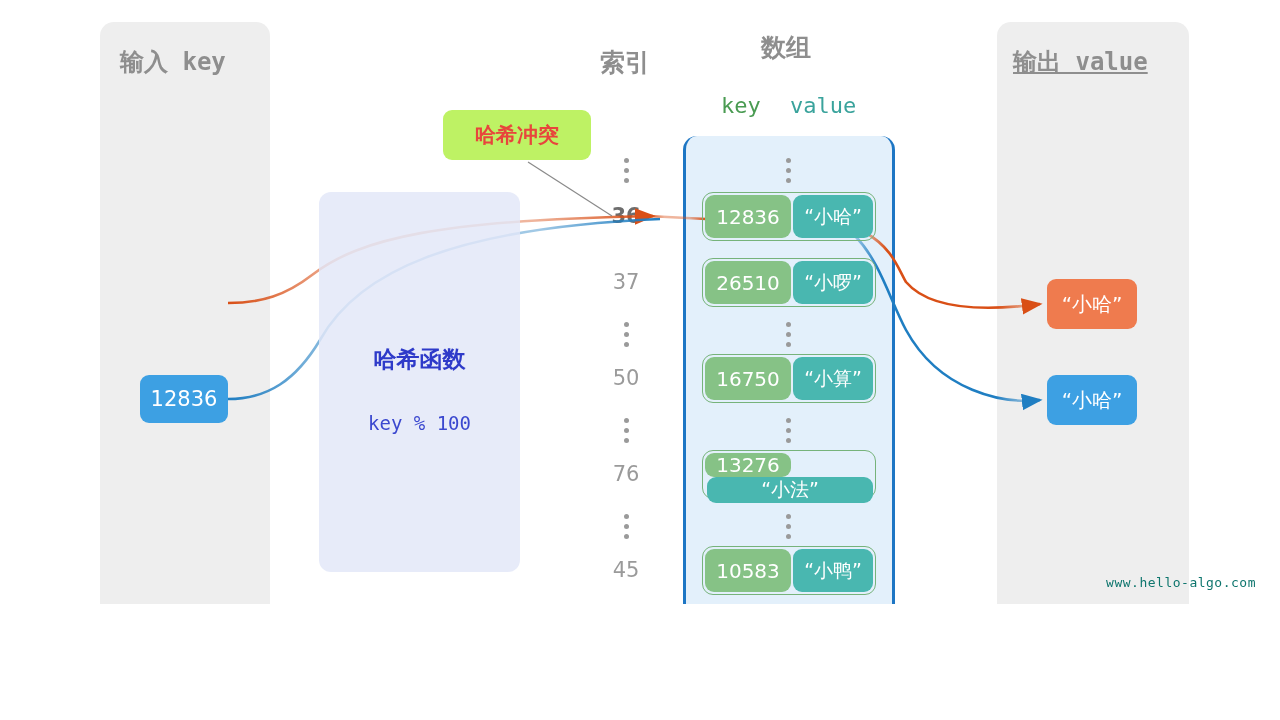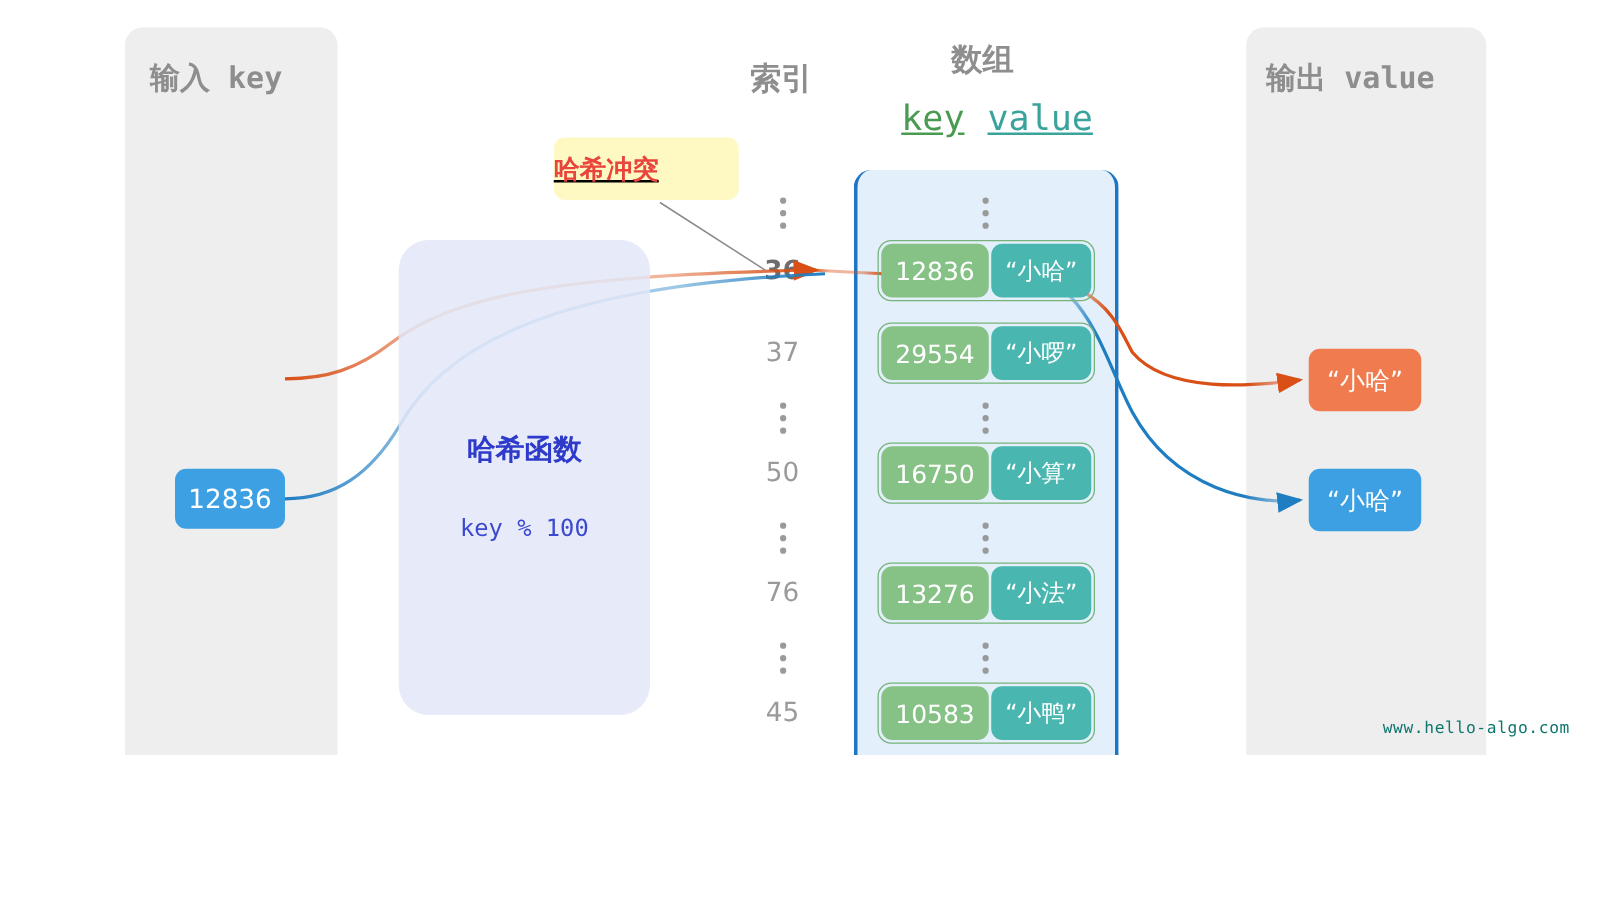--- a/index.html
+++ b/index.html
@@ -28,76 +28,74 @@
   .panel-title {
     position: absolute;
     font-family: "DejaVu Sans Mono", "Liberation Mono", monospace;
     font-weight: bold;
     font-size: 24px;
     color: #8e8e8e;
     white-space: nowrap;
     letter-spacing: 0px;
   }
   #input-title  { left: 120px; top: 46px; }
-  #output-title { left: 1013px; top: 46px; }
+  #output-title { left: 1013px; top: 46px; text-decoration: underline; }
 
   
   .col-heading {
     position: absolute;
     font-family: "DejaVu Sans", "Liberation Sans", sans-serif;
     font-weight: bold;
     font-size: 25px;
     color: #8e8e8e;
     white-space: nowrap;
   }
   #idx-heading { left: 600px; top: 46px; }
   #arr-heading { left: 761px; top: 31px; }
 
   .kv-heading {
     position: absolute;
-    top: 78px;
+    top: 93px;
     font-family: "DejaVu Sans Mono", "Liberation Mono", monospace;
-    font-size: 28px;
+    font-size: 22px;
     white-space: nowrap;
-    text-decoration: underline;
   }
   #kv-key   { left: 721px; color: #4a9b52; }
   #kv-value { left: 790px; color: #3aa39c; }
 
   
   #collision-box {
     position: absolute;
     left: 443px;
     top: 110px;
     width: 148px;
     height: 50px;
-    background: #fef9c3;
+    background: #bef264;
     border-radius: 9px;
     display: flex;
     align-items: center;
-    justify-content: flex-start;
-    text-decoration: underline;
+    justify-content: center;
   }
   #collision-label {
     font-family: "DejaVu Sans", "Liberation Sans", sans-serif;
     font-weight: bold;
     font-size: 21px;
     color: #e8453c;
     white-space: nowrap;
   }
 
   
   #hash-box {
     position: absolute;
     left: 319px;
     top: 192px;
     width: 201px;
     height: 380px;
     background: rgba(226, 230, 248, 0.82);
-    border-radius: 24px;
+    border-radius: 12px;
     z-index: 4;
   }
   #hash-title {
     position: absolute;
     left: 0; right: 0;
     top: 152px;
     text-align: center;
     font-family: "DejaVu Sans", "Liberation Sans", sans-serif;
     font-size: 23px;
     font-weight: bold;
@@ -306,38 +304,38 @@
       <div class="vdots" style="left: 786px; top: 158px; z-index: 3; position: absolute;">
         <i></i>
         <i></i>
         <i></i>
       </div>
       <div class="kv-row" style="top: 192px;">
         <div class="kv-key-cell">12836</div>
         <div class="kv-val-cell">“小哈”</div>
       </div>
       <div class="kv-row" style="top: 258px;">
-        <div class="kv-key-cell">29554</div>
+        <div class="kv-key-cell">26510</div>
         <div class="kv-val-cell">“小啰”</div>
       </div>
       <div class="vdots" style="left: 786px; top: 322px; z-index: 3; position: absolute;">
         <i></i>
         <i></i>
         <i></i>
       </div>
       <div class="kv-row" style="top: 354px;">
         <div class="kv-key-cell">16750</div>
         <div class="kv-val-cell">“小算”</div>
       </div>
       <div class="vdots" style="left: 786px; top: 418px; z-index: 3; position: absolute;">
         <i></i>
         <i></i>
         <i></i>
       </div>
-      <div class="kv-row" style="top: 450px;">
+      <div class="kv-row" style="top: 450px; flex-direction: column;">
         <div class="kv-key-cell">13276</div>
         <div class="kv-val-cell">“小法”</div>
       </div>
       <div class="vdots" style="left: 786px; top: 514px; z-index: 3; position: absolute;">
         <i></i>
         <i></i>
         <i></i>
       </div>
       <div class="kv-row" style="top: 546px;">
         <div class="kv-key-cell">10583</div>

